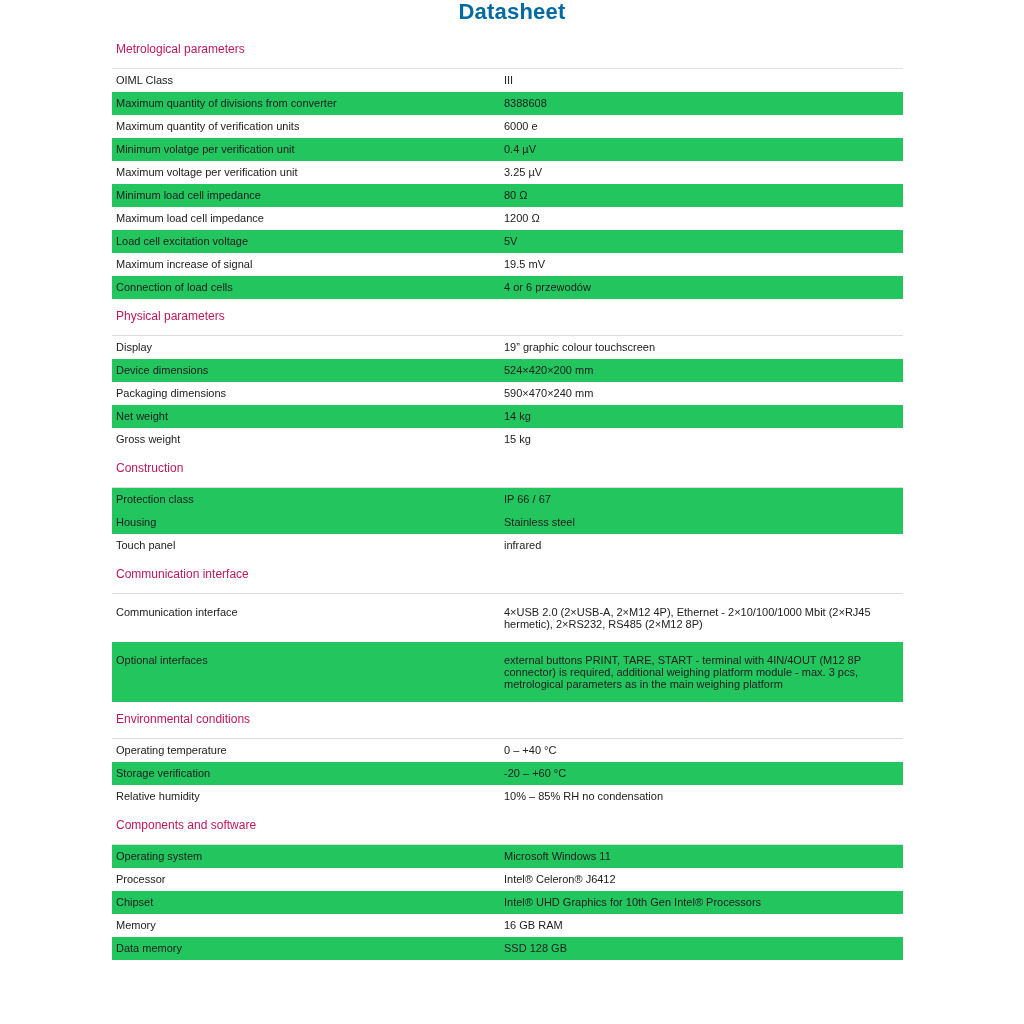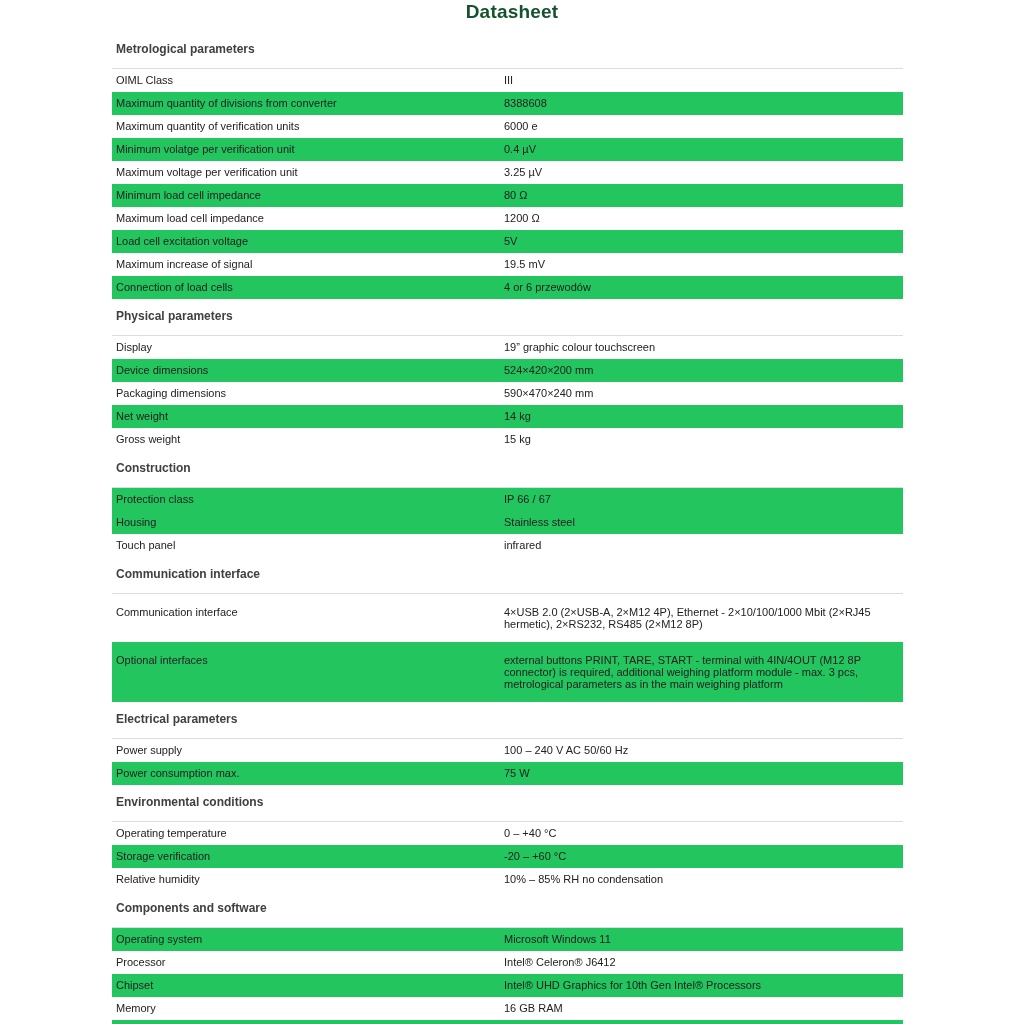--- a/index.html
+++ b/index.html
@@ -7,36 +7,36 @@
     margin: 0; padding: 0;
     width: 1024px; height: 1024px;
     overflow: hidden;
     background: #ffffff;
     font-family: "Liberation Sans", sans-serif;
     color: #212121;
   }
   .page-title {
     margin: 0 0 18px 0;
     padding-top: 0;
-    font-size: 19px;
+    font-size: 22px;
     line-height: 24px;
     font-weight: 700;
     text-align: center;
-    color: #14532d;
+    color: #0369a1;
     letter-spacing: 0.2px;
   }
   .content {
     margin-left: 112px;
     width: 791px;
   }
   .section-heading {
-    color: #404040;
+    color: #be185d;
     font-size: 12px;
     line-height: 14px;
-    font-weight: 700;
+    font-weight: 400;
     margin: 10px 0 12px 0;
     padding-left: 4px;
   }
   .spec-table {
     border-top: 1px solid #dcdde0;
     width: 100%;
   }
   .row {
     display: flex;
     align-items: flex-start;
@@ -169,34 +169,20 @@
     <div class="cell value-cell">4×USB 2.0 (2×USB-A, 2×M12 4P), Ethernet - 2×10/100/1000 Mbit (2×RJ45 hermetic), 2×RS232, RS485 (2×M12 8P)</div>
   </div>
 
   <div class="row alt tall">
     <div class="cell label-cell">Optional interfaces</div>
     <div class="cell value-cell">external buttons PRINT, TARE, START - terminal with 4IN/4OUT (M12 8P connector) is required, additional weighing platform module - max. 3 pcs, metrological parameters as in the main weighing platform</div>
   </div>
 </div>
   </section>
 
-  <section class="section">
-    <h3 class="section-heading">Electrical parameters</h3>
-    <div class="spec-table">
-  <div class="row">
-    <div class="cell label-cell">Power supply</div>
-    <div class="cell value-cell">100 – 240 V AC 50/60 Hz</div>
-  </div>
-
-  <div class="row alt">
-    <div class="cell label-cell">Power consumption max.</div>
-    <div class="cell value-cell">75 W</div>
-  </div>
-</div>
-  </section>
 
   <section class="section">
     <h3 class="section-heading">Environmental conditions</h3>
     <div class="spec-table">
   <div class="row">
     <div class="cell label-cell">Operating temperature</div>
     <div class="cell value-cell">0 – +40 °C</div>
   </div>
 
   <div class="row alt">

